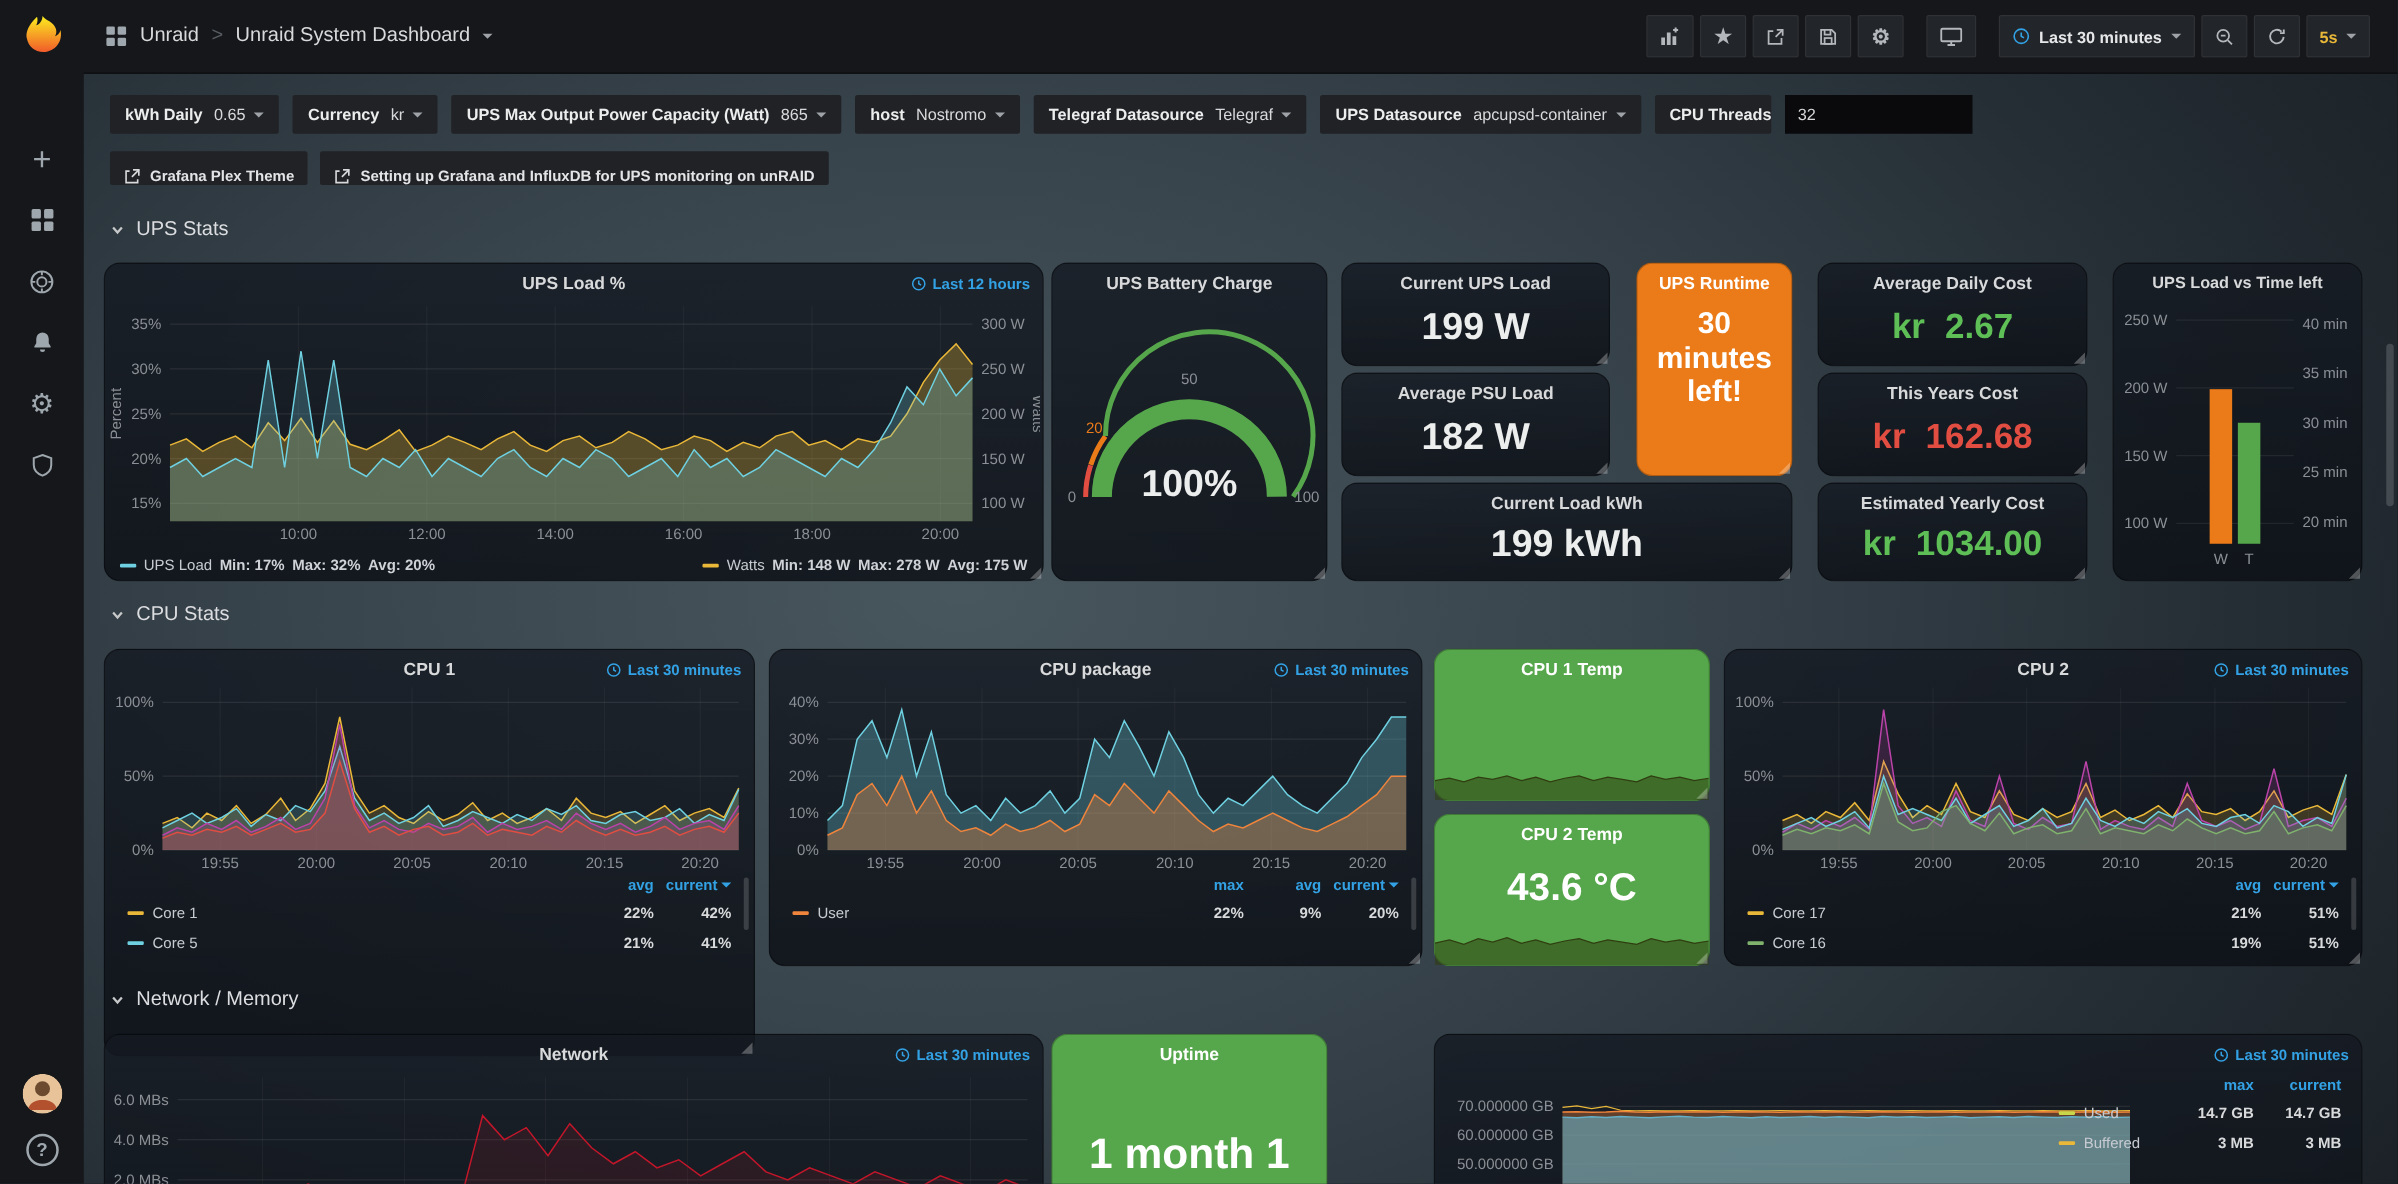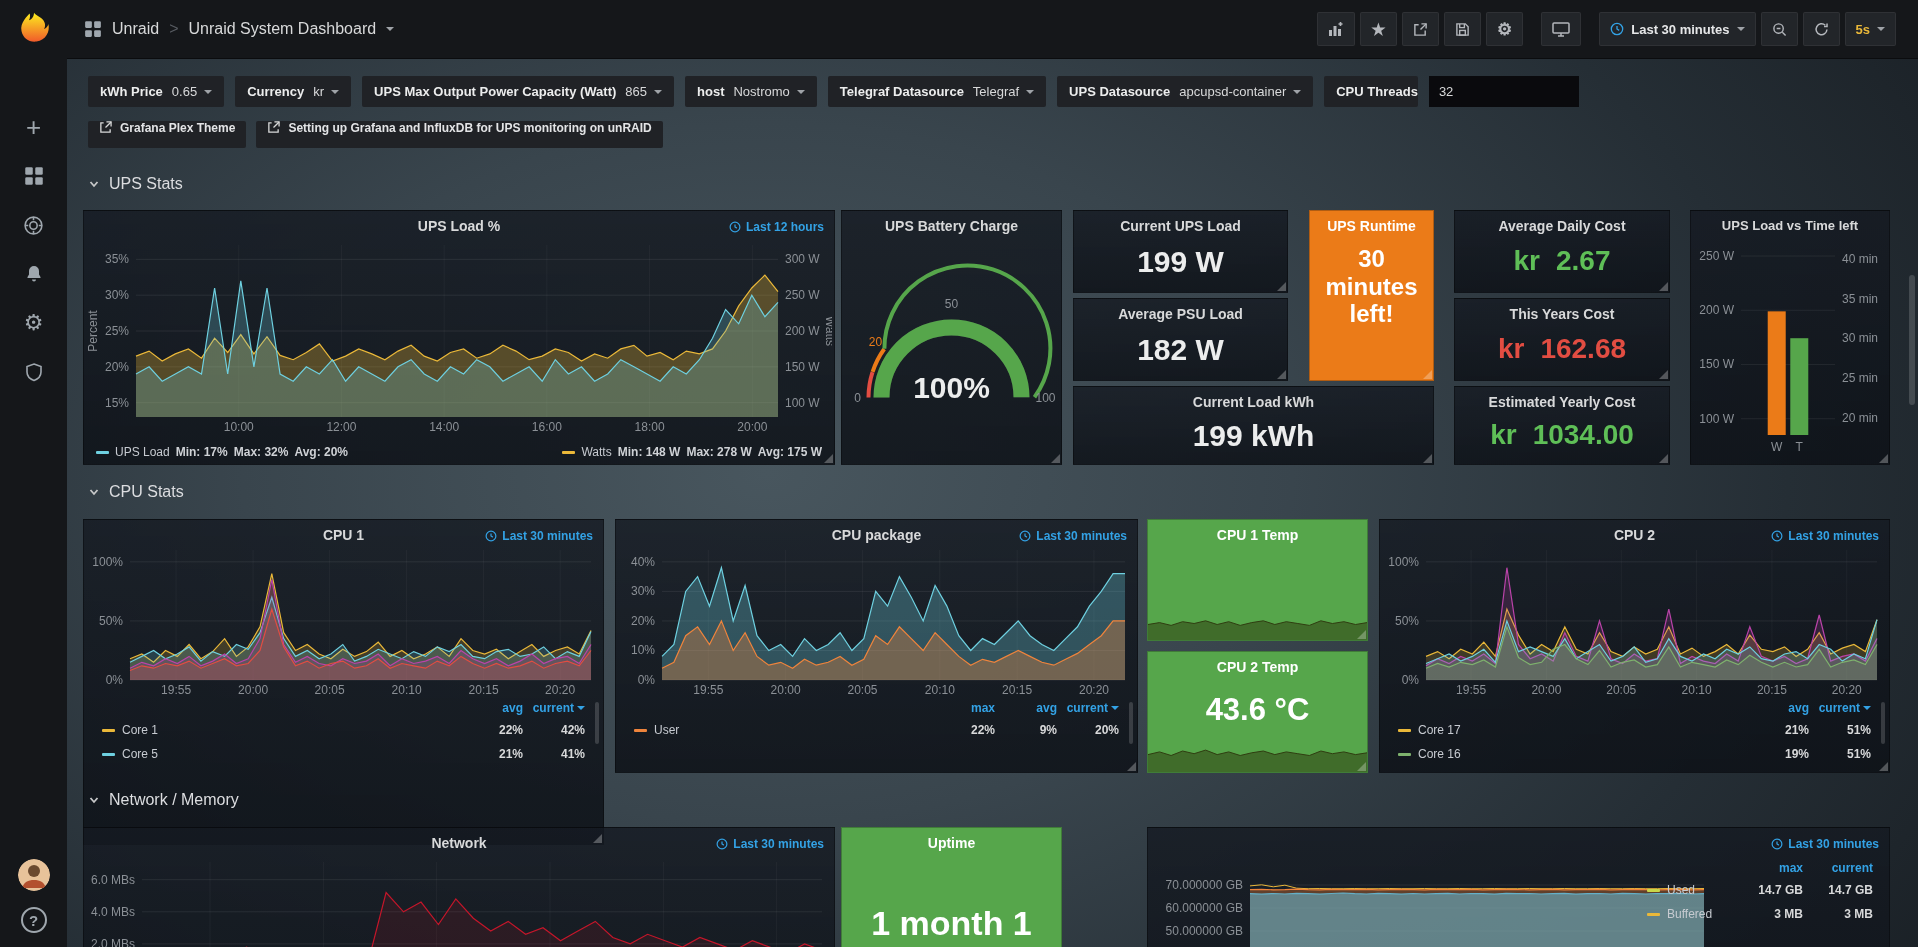--- a/index.html
+++ b/index.html
@@ -20,23 +20,23 @@
 .crumb .sep{color:#585c62}
 .caret{width:0;height:0;border-left:4px solid transparent;border-right:4px solid transparent;border-top:4px solid #9fa3a8;display:inline-block}
 .navright{margin-left:auto;display:flex;align-items:center;gap:5px}
 .nbtn{height:34px;min-width:37px;padding:0 10px;background:#222529;border:1px solid rgba(255,255,255,0.06);border-radius:2px;display:flex;align-items:center;justify-content:center;gap:7px;cursor:pointer;font-size:13px;font-weight:600;color:#c7c8c9}
 .vars{position:absolute;left:88px;top:76px;display:flex;gap:11px;align-items:center;z-index:4}
 .chip{height:31px;background:#202226;display:flex;align-items:center;padding:0 12px;gap:9px;font-size:13px;cursor:pointer;border-radius:2px}
 .vlabel{font-weight:700;color:#eceded}
 .vvalue{color:#d8d9da;display:flex;align-items:center;gap:7px}
 .threads-input{height:31px;width:150px;background:#0a0a0d;border:none;outline:none;color:#d8d9da;font-size:13px;padding:0 10px;font-family:"Liberation Sans",sans-serif}
 .links{position:absolute;left:88px;top:121px;display:flex;gap:10px;z-index:4}
-.lchip{height:27px;background:#202226;display:flex;align-items:flex-start;padding:0 11px;gap:8px;font-size:12px;font-weight:700;cursor:pointer;border-radius:2px;color:#e3e4e6}
+.lchip{height:27px;background:#202226;display:flex;align-items:flex-end;padding:0 11px;gap:8px;font-size:12px;font-weight:700;cursor:pointer;border-radius:2px;color:#e3e4e6}
 .sect{position:absolute;display:flex;gap:9px;align-items:center;font-size:16px;font-weight:500;cursor:pointer;color:#dcdde0;z-index:3}
-.panel{position:absolute;background:linear-gradient(180deg,rgba(21,26,34,0.82),rgba(13,17,23,0.86));border:1px solid rgba(0,0,0,0.35);border-radius:0}
+.panel{position:absolute;background:linear-gradient(180deg,rgba(21,26,34,0.82),rgba(13,17,23,0.86));border:1px solid rgba(0,0,0,0.35);border-radius:13px}
 .panel.solid{border:1px solid rgba(0,0,0,0.25)}
 .p-title{position:absolute;top:7px;left:0;right:0;text-align:center;font-size:14px;font-weight:600;color:#d8d9da;cursor:pointer;z-index:2;white-space:nowrap}
 .timebadge{position:absolute;top:9px;right:10px;display:flex;gap:5px;align-items:center;font-size:12px;font-weight:600;z-index:3;cursor:pointer}
 .chart{position:absolute}
 .rsz{position:absolute;right:1px;bottom:1px;width:0;height:0;border-bottom:9px solid rgba(255,255,255,0.28);border-left:9px solid transparent;cursor:nwse-resize;z-index:4}
 .stat-v{position:absolute;left:0;right:0;text-align:center;font-weight:600;font-size:30px;color:#eceded;z-index:2}
 .tick{fill:#8b9096;font-size:12px;font-family:"Liberation Sans",sans-serif}
 .legend-l{position:absolute;bottom:5px;left:12px;right:12px;display:flex;justify-content:space-between;font-size:12px;z-index:2}
 .li{display:flex;gap:6px;align-items:center;cursor:pointer;white-space:nowrap}
 .dash{width:13px;height:3px;border-radius:1px;display:inline-block}
@@ -176,21 +176,21 @@
     </div>
     <div class="nbtn">
       <span style="color:#EAB839">5s</span>
       <span class="caret"></span>
     </div>
   </div>
 </header>
 
 <div class="vars">
   <div class="chip">
-    <span class="vlabel">kWh Price</span>
+    <span class="vlabel">kWh Daily</span>
     <span class="vvalue">
         <span>0.65</span>
         <span class="caret"></span>
       </span>
   </div>
   <div class="chip">
     <span class="vlabel">Currency</span>
     <span class="vvalue">
         <span>kr</span>
         <span class="caret"></span>

